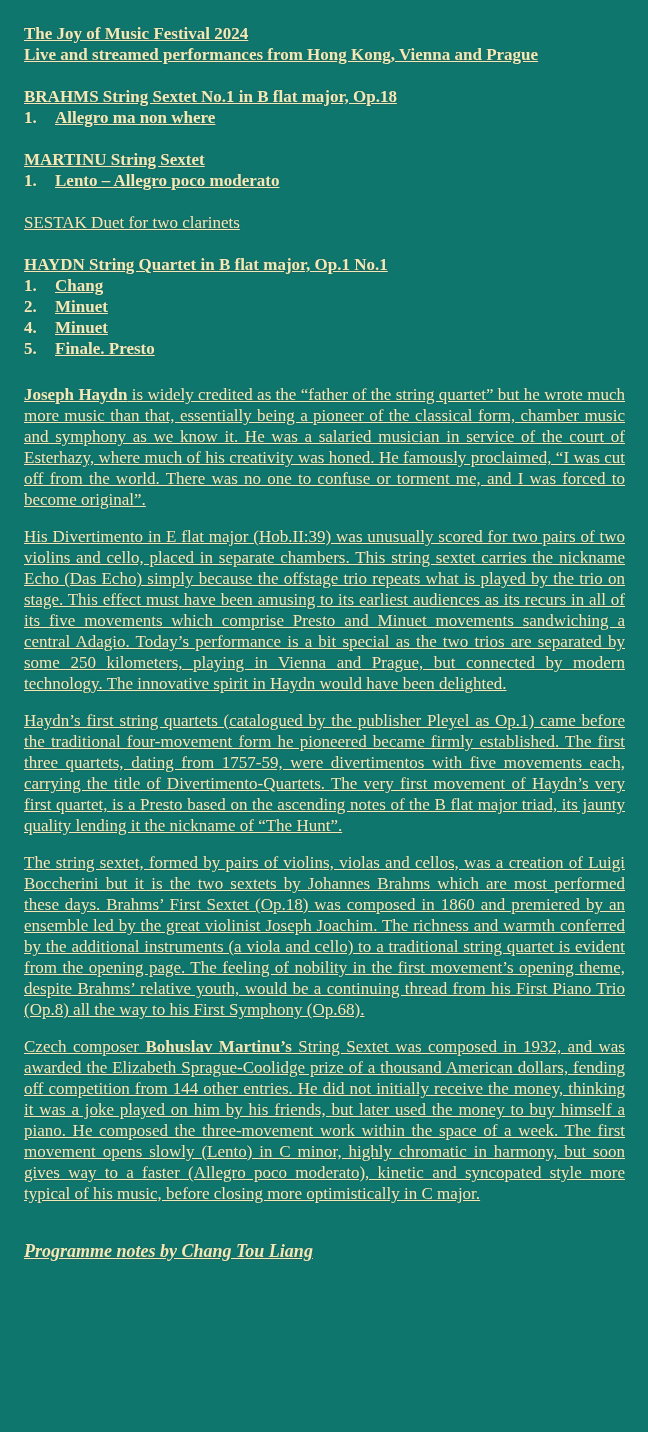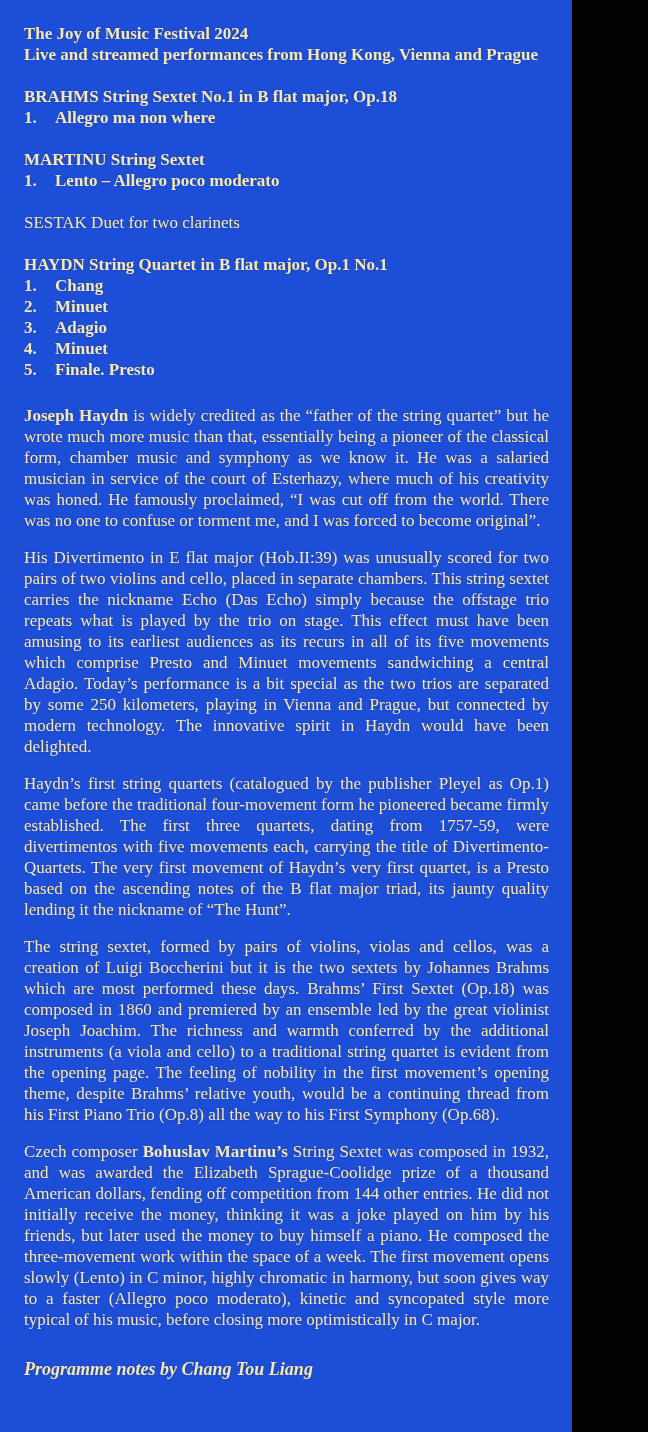--- a/index.html
+++ b/index.html
@@ -9,26 +9,27 @@
   }
   body {
     width: 648px;
     height: 1432px;
     overflow: hidden;
     font-family: "Liberation Serif", "DejaVu Serif", serif;
     color: #f0eab8;
   }
   .page {
     box-sizing: border-box;
-    width: 572px;
+    width: 648px;
     height: 1432px;
     padding: 23px 23px 0 24px;
-    background: #1d4ed8;
+    background: #0f766e;
     font-size: 17px;
     line-height: 21px;
+    text-decoration: underline;
   }
   .bold { font-weight: bold; }
   .title-line {
     font-weight: bold;
     text-shadow: 0 0 2px rgba(95, 25, 10, 0.35);
   }
   .subtitle {
     font-weight: bold;
     text-shadow: 0 0 2px rgba(95, 25, 10, 0.35);
   }
@@ -47,21 +48,21 @@
     width: 31px;
   }
   .notes { margin-top: 0; }
   p.body {
     margin: 16px 0 0 0;
     text-align: justify;
     text-shadow: 0 0 2px rgba(95, 25, 10, 0.3);
   }
   p.body.first { margin-top: 25px; }
   .credit {
-    margin-top: 29px;
+    margin-top: 37px;
     font-weight: bold;
     font-style: italic;
     font-size: 18px;
     text-shadow: 0 0 2px rgba(95, 25, 10, 0.35);
   }
 </style>
 </head>
 <body>
 
 <div class="page">
@@ -93,23 +94,20 @@
 
   <div class="work">
     <div class="work-title">HAYDN String Quartet in B flat major, Op.1 No.1</div>
     <div class="movement">
       <span class="mnum">1.</span><span class="mlabel">Chang</span>
     </div>
     <div class="movement">
       <span class="mnum">2.</span><span class="mlabel">Minuet</span>
     </div>
     <div class="movement">
-      <span class="mnum">3.</span><span class="mlabel">Adagio</span>
-    </div>
-    <div class="movement">
       <span class="mnum">4.</span><span class="mlabel">Minuet</span>
     </div>
     <div class="movement">
       <span class="mnum">5.</span><span class="mlabel">Finale. Presto</span>
     </div>
   </div>
 
   <div class="notes">
     <p class="body first"><span class="bold">Joseph Haydn</span><span> is widely credited as the “father of the string quartet” but he wrote much more music than that, essentially being a pioneer of the classical form, chamber music and symphony as we know it. He was a salaried musician in service of the court of Esterhazy, where much of his creativity was honed. He famously proclaimed, “I was cut off from the world. There was no one to confuse or torment me, and I was forced to become original”.</span></p>
 

